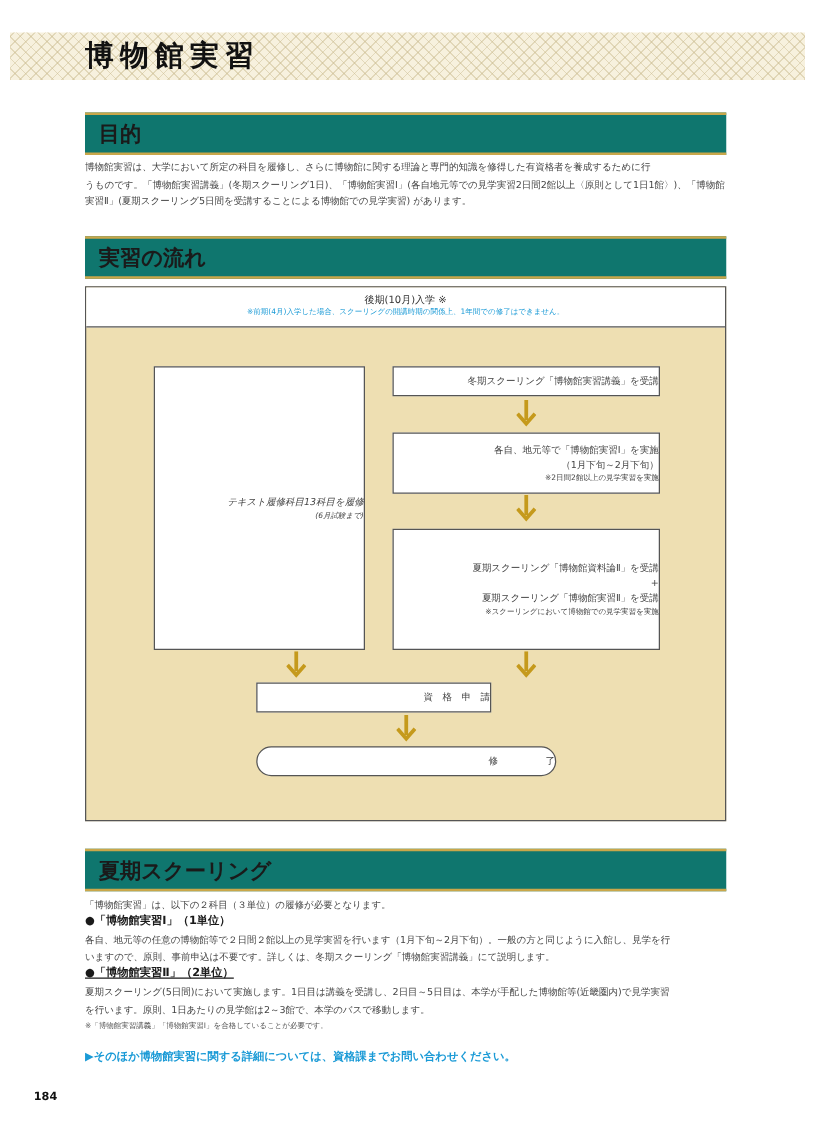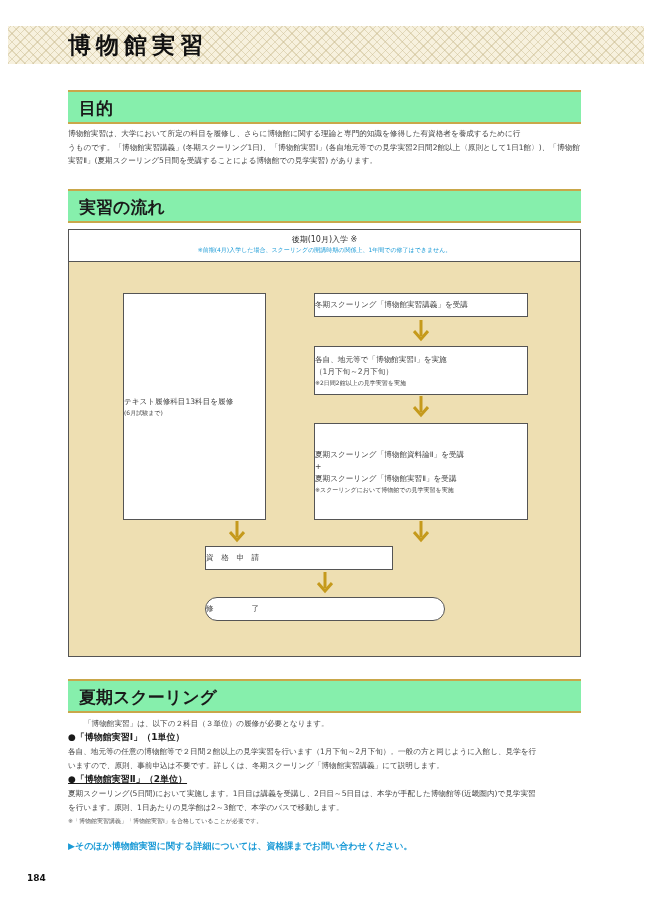--- a/index.html
+++ b/index.html
@@ -13,42 +13,42 @@
       repeating-linear-gradient(45deg, rgba(200,185,140,0.45) 0 1px, transparent 1px 6px),
       repeating-linear-gradient(-45deg, rgba(200,185,140,0.45) 0 1px, transparent 1px 6px);
   }
   .page-title {
     position: absolute; left: 68px; top: 30px; font-size: 23px; font-weight: bold;
     color: #111; letter-spacing: 5px; line-height: 30px;
   }
 
   .section-head {
     position: absolute; left: 68px; width: 513px; height: 34px;
-    background: #86efac; border-top: 2px solid #c9a74a; border-bottom: 2px solid #c9a74a;
+    background: #0f766e; border-top: 2px solid #c9a74a; border-bottom: 2px solid #c9a74a;
   }
   .section-head span {
     position: absolute; left: 11px; top: 4px; font-size: 17px; font-weight: bold; color: #1a1a1a; line-height: 24px;
   }
 
   .para { position: absolute; left: 68px; width: 516px; font-size: 7.6px; line-height: 13.5px; color: #444; }
 
   .flow-outer {
     position: absolute; left: 68px; top: 229px; width: 513px; height: 428px;
     border: 1px solid #555; background: #eedfb2;
   }
   .flow-header {
     position: absolute; left: 0; top: 0; width: 511px; height: 32px; background: #fff; border-bottom: 1px solid #555;
     text-align: center;
   }
   .flow-header .h1 { font-size: 8px; color: #333; margin-top: 4px; line-height: 11px; }
   .flow-header .h2 { font-size: 6px; color: #1a9ad6; line-height: 10px; }
 
   .box {
     position: absolute; background: #fff; border: 1px solid #555; text-align: center; color: #444;
-    display: flex; flex-direction: column; justify-content: center; align-items: flex-start;
+    display: flex; flex-direction: column; justify-content: center; align-items: flex-end;
   }
   .box .t { font-size: 7.6px; line-height: 12px; }
   .box .s { font-size: 6px; line-height: 10px; }
 
   .arrow { position: absolute; width: 16px; height: 22px; }
 
   .bullet-head { position: absolute; left: 68px; font-size: 9px; font-weight: bold; color: #1a1a1a; line-height: 13px; }
   .note { position: absolute; left: 68px; font-size: 6px; color: #555; line-height: 10px; }
   .contact { position: absolute; left: 68px; top: 840px; font-size: 9px; color: #1a9ad6; font-weight: bold; line-height: 13px; }
   .page-num { position: absolute; left: 27px; top: 873px; font-size: 9px; font-weight: bold; color: #111; }
@@ -71,21 +71,21 @@
 <div class="section-head" style="top:189px;padding-left:47px;">
   <span>実習の流れ</span>
 </div>
 
 <div class="flow-outer">
   <div class="flow-header">
     <div class="h1">後期(10月)入学 ※</div>
     <div class="h2">※前期(4月)入学した場合、スクーリングの開講時期の関係上、1年間での修了はできません。</div>
   </div>
 
-  <div class="box" style="left:54px; top:63px; width:143px; height:227px;">
+  <div class="box" style="left:54px; top:63px; width:169px; height:227px;font-style:italic;">
     <div class="t">テキスト履修科目13科目を履修</div>
     <div class="s">(6月試験まで)</div>
   </div>
 
   <div class="box" style="left:245px; top:63px; width:214px; height:24px;">
     <div class="t">冬期スクーリング「博物館実習講義」を受講</div>
   </div>
   <svg class="arrow" style="left:344px; top:90px;" viewBox="0 0 16 22">
     <rect x="6.5" y="0" width="3" height="16" fill="#c59a1c"></rect>
       <polyline points="1,11 8,19 15,11" fill="none" stroke="#c59a1c" stroke-width="3"></polyline>
@@ -125,21 +125,21 @@
       <polyline points="1,11 8,19 15,11" fill="none" stroke="#c59a1c" stroke-width="3"></polyline>
   </svg>
   <div class="box" style="left:136px; top:367px; width:240px; height:24px;border-radius:12px;">
     <div class="t">修　　　　　了</div>
   </div>
 </div>
 
 <div class="section-head" style="top:679px;">
   <span>夏期スクーリング</span>
 </div>
-<div class="para" style="top:717px;margin-left:16px;">「博物館実習」は、以下の２科目（３単位）の履修が必要となります。</div>
+<div class="para" style="top:717px;">「博物館実習」は、以下の２科目（３単位）の履修が必要となります。</div>
 
 <div class="bullet-head" style="top:731px;">●「博物館実習Ⅰ」（1単位）</div>
 <div class="para" style="top:745px;">
   <div>各自、地元等の任意の博物館等で２日間２館以上の見学実習を行います（1月下旬～2月下旬）。一般の方と同じように入館し、見学を行</div>
   <div>いますので、原則、事前申込は不要です。詳しくは、冬期スクーリング「博物館実習講義」にて説明します。</div>
 </div>
 
 <div class="bullet-head" style="top:773px;text-decoration:underline;">●「博物館実習Ⅱ」（2単位）</div>
 <div class="para" style="top:787px;">
   <div>夏期スクーリング(5日間)において実施します。1日目は講義を受講し、2日目～5日目は、本学が手配した博物館等(近畿圏内)で見学実習</div>

